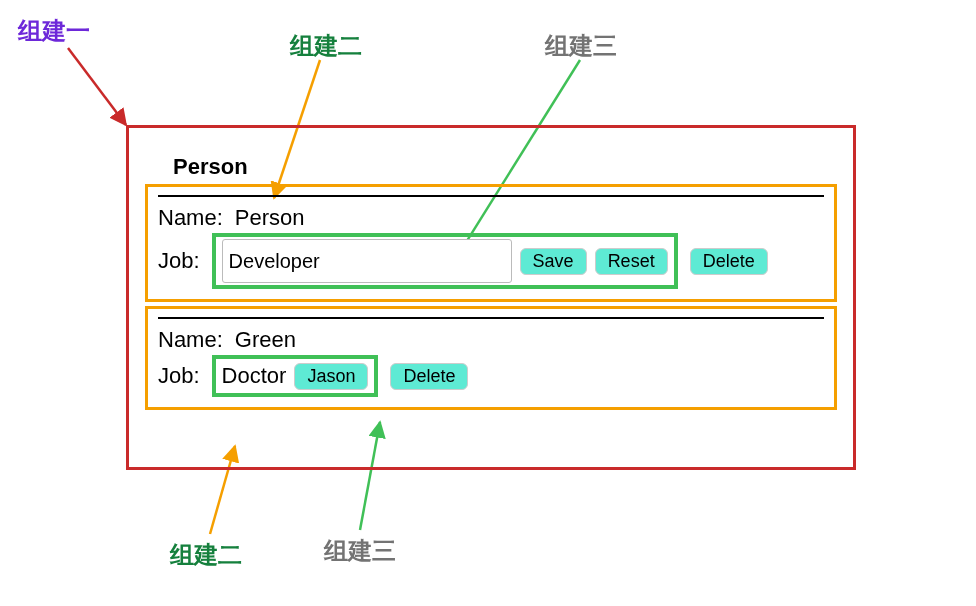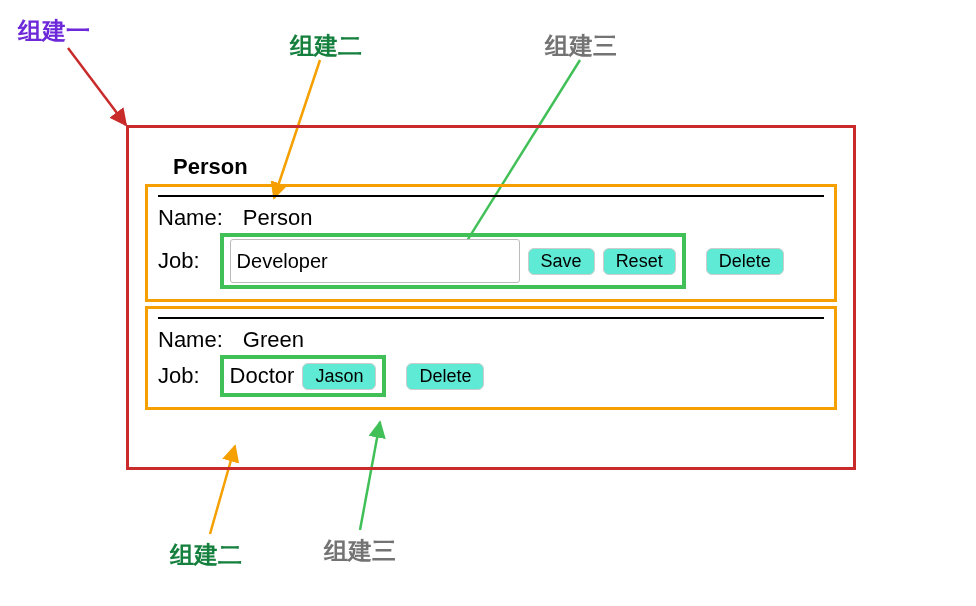--- a/index.html
+++ b/index.html
@@ -40,21 +40,21 @@
       background: #000;
       margin: 2px 0 6px 0;
     }
 
     .row {
       font-size: 22px;
       line-height: 30px;
       display: flex;
       align-items: center;
       flex-wrap: wrap;
-      gap: 20px;
+      gap: 12px;
     }
 
     .label { white-space: nowrap; }
 
     
     .green-box {
       display: inline-flex;
       align-items: center;
       gap: 8px;
       border: 4px solid #40c057;

